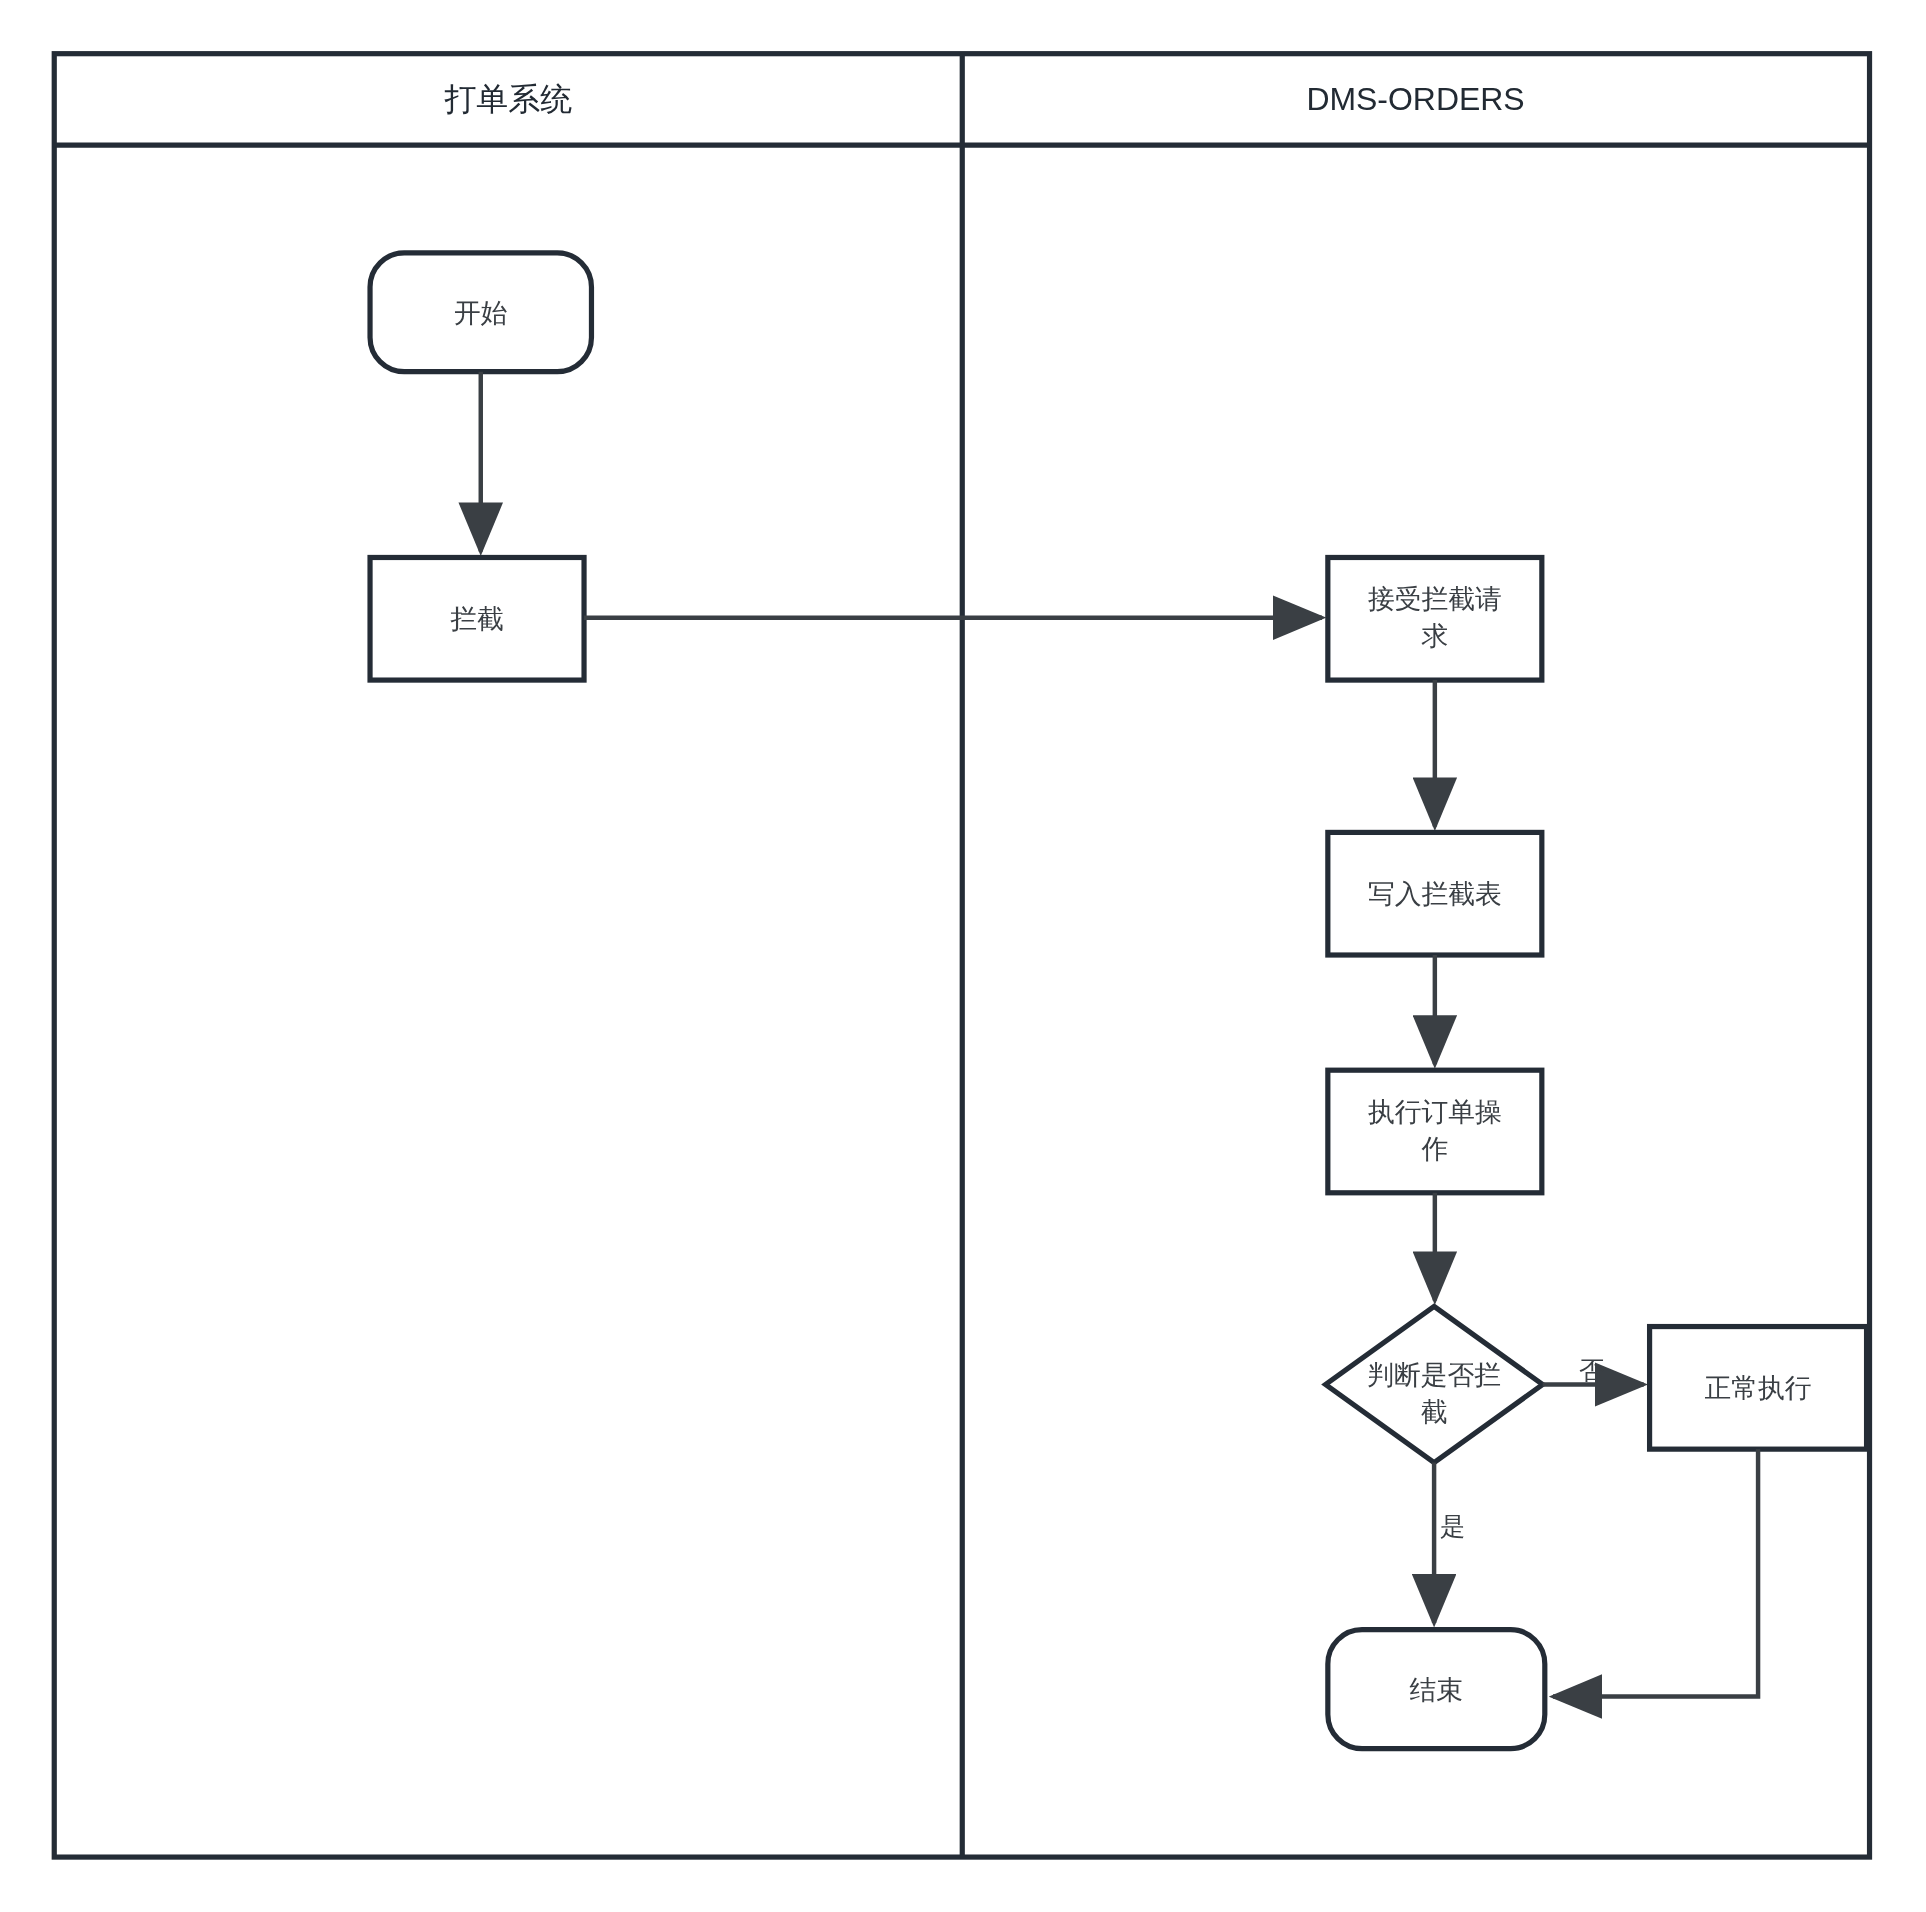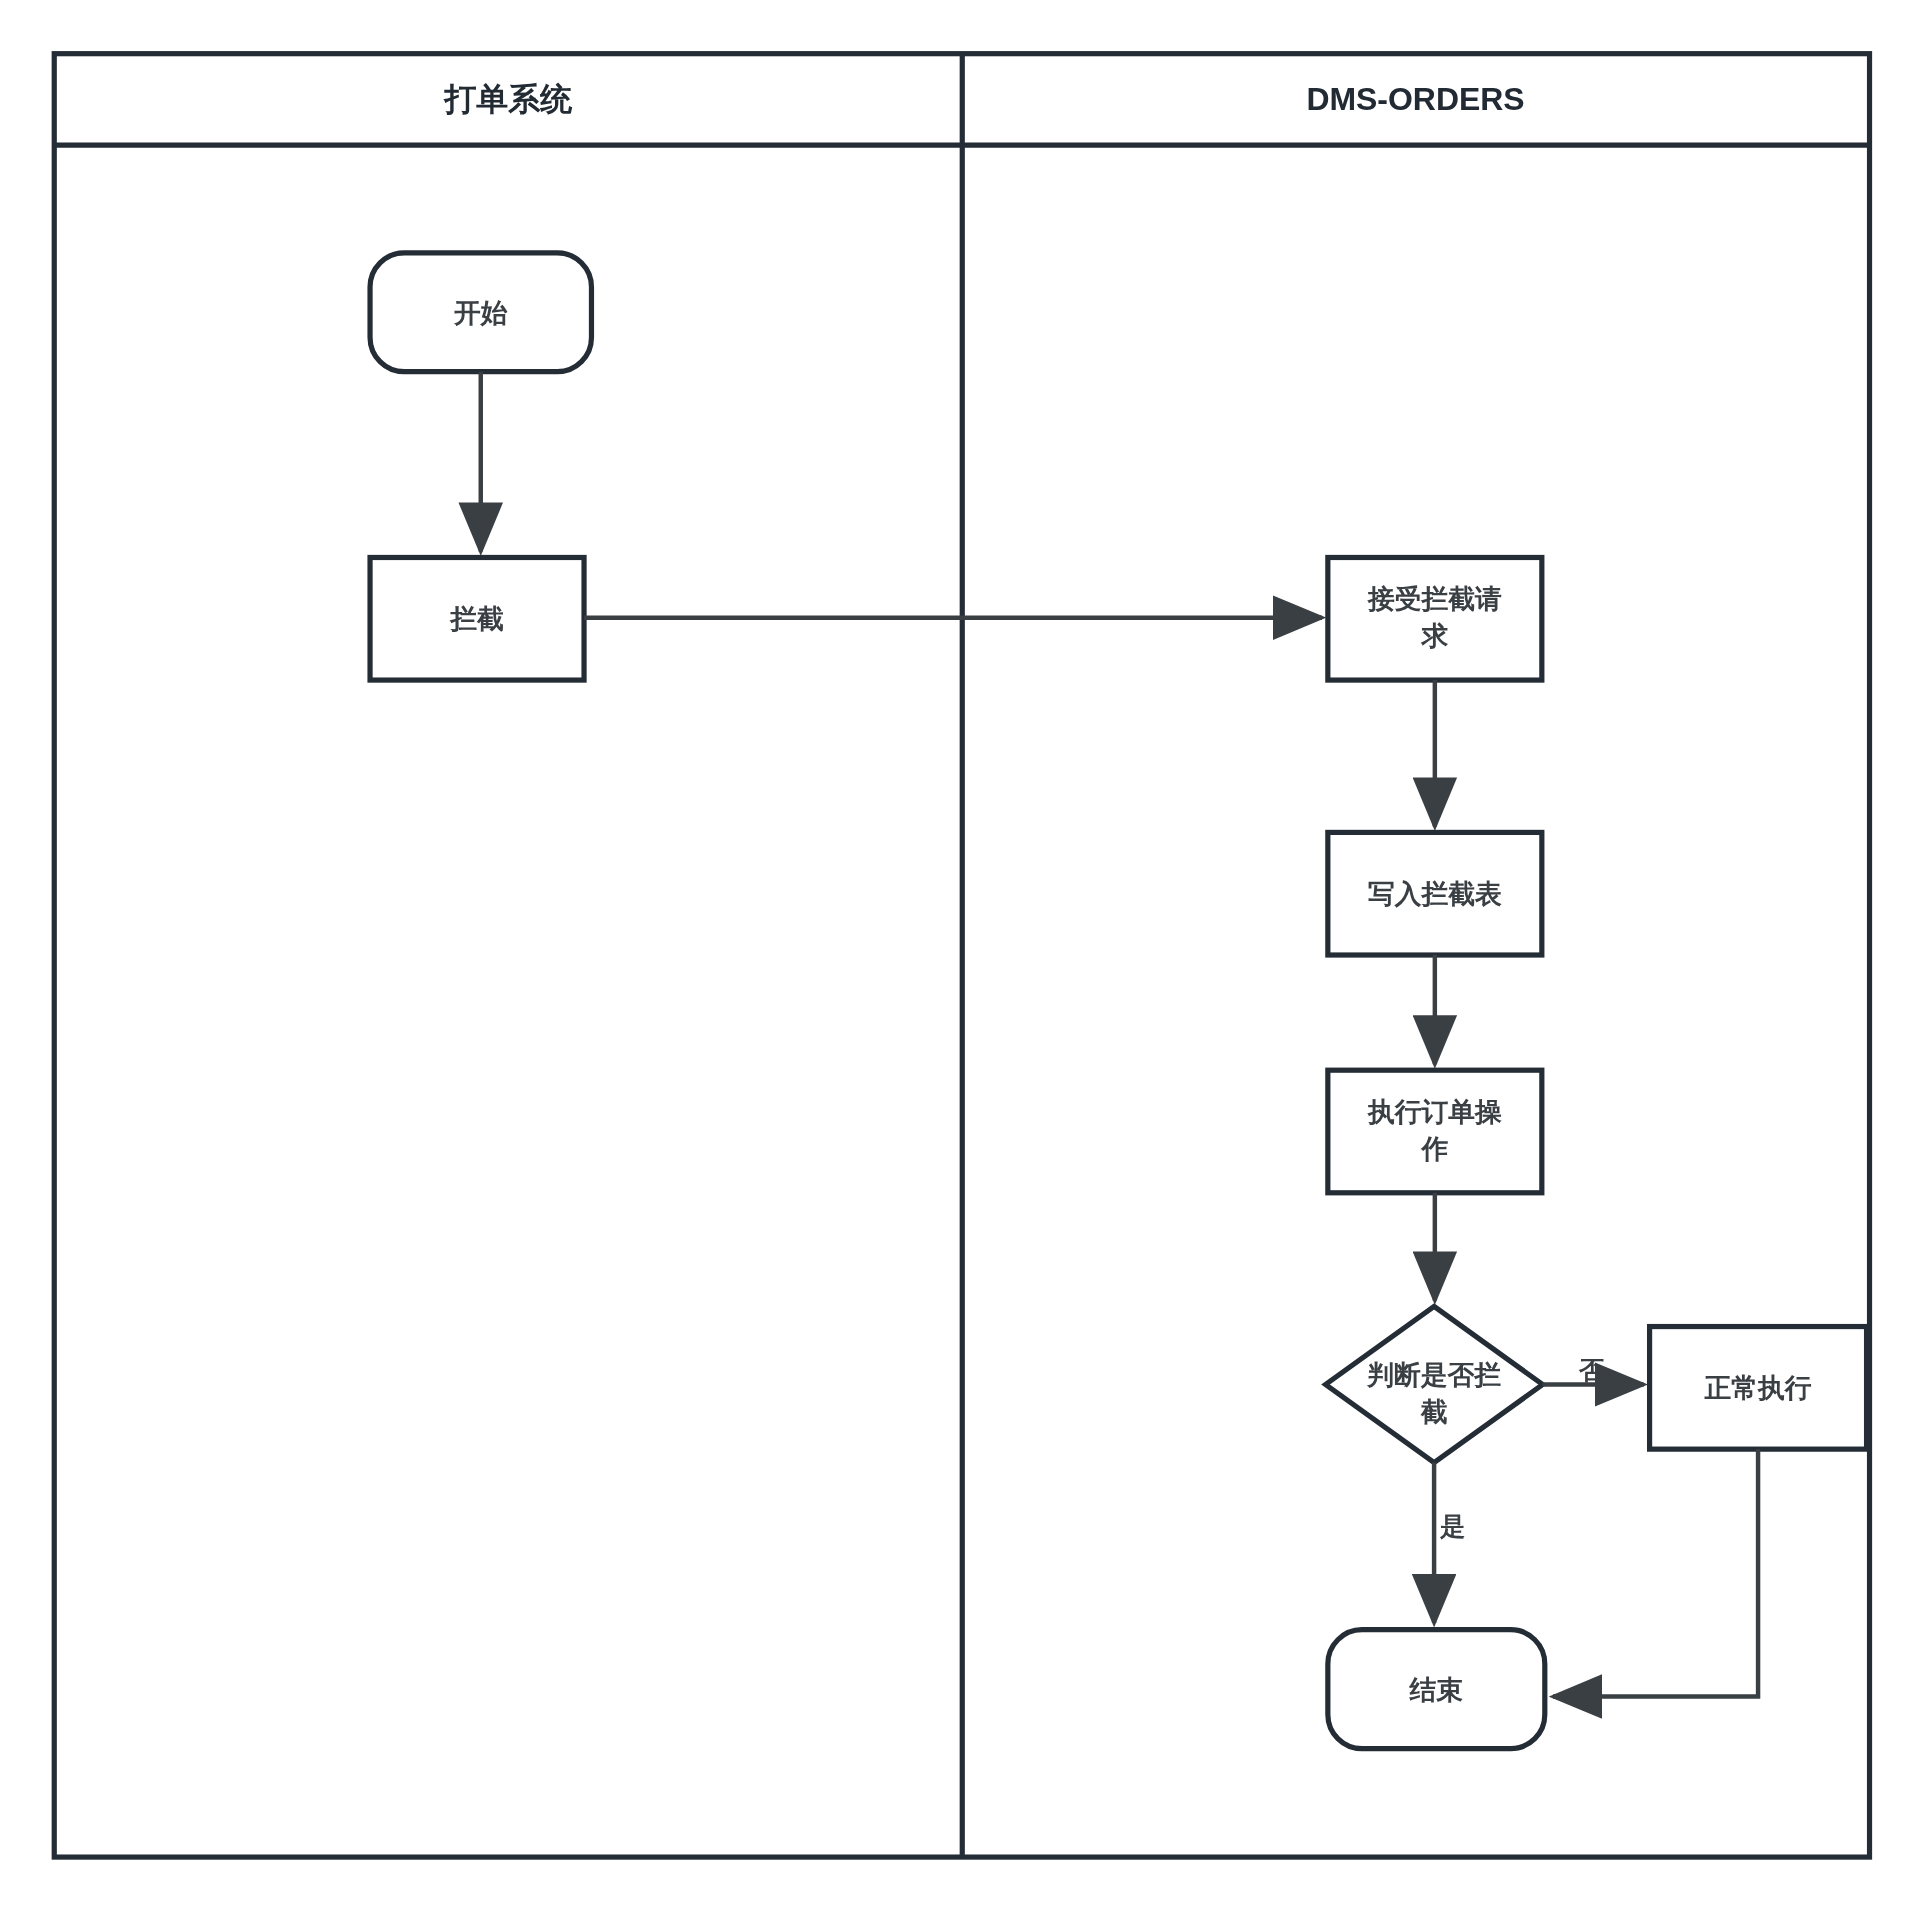--- a/index.html
+++ b/index.html
@@ -10,21 +10,20 @@
   body {
     width: 1926px;
     height: 1913px;
     font-family: "Liberation Sans", "DejaVu Sans", sans-serif;
     overflow: hidden;
   }
   #diagram-root {
     position: relative;
     width: 1926px;
     height: 1913px;
-    font-weight: bold;
   }
   svg.flow {
     display: block;
     width: 1926px;
     height: 1913px;
   }
   .lane-frame {
     fill: #ffffff;
     stroke: #242c36;
     stroke-width: 7;

